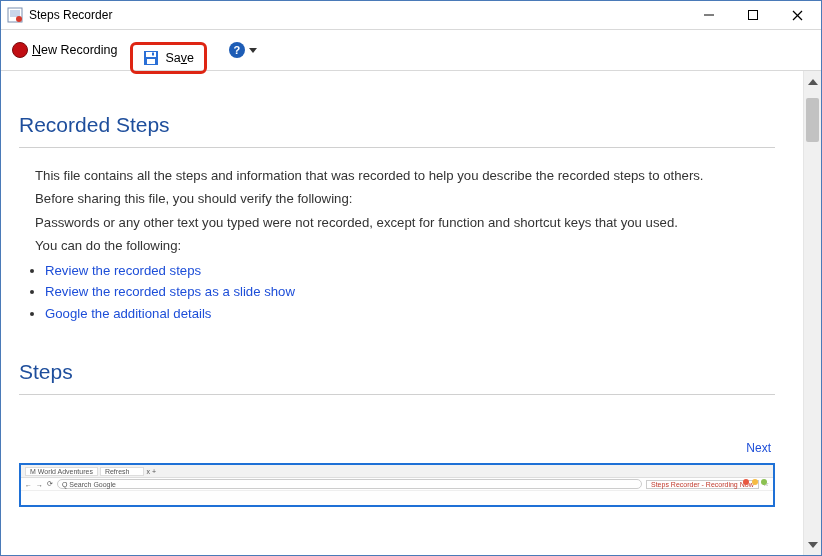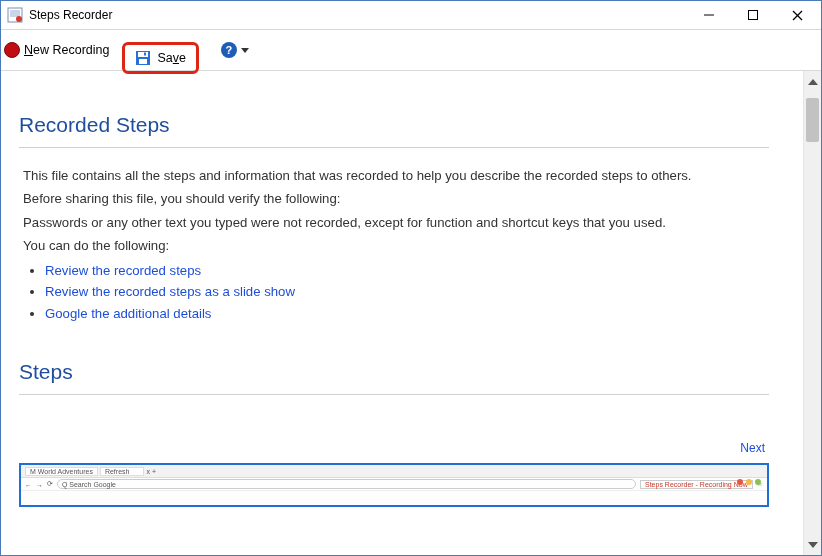--- a/index.html
+++ b/index.html
@@ -46,21 +46,21 @@
     display:flex;align-items:center;justify-content:center;
     font-size:13px;
     color:#000;
   }
   
   .toolbar {
     height:32px;
     border-bottom:1px solid #d9d9d9;
     display:flex;
     align-items:center;
-    padding:4px 0;
+    padding:4px 8px;
     gap:6px;
   }
   .record-icon {
     width:14px;height:14px;border-radius:50%;
     background:#c10e13;
     border:1px solid #7a0b0d;
     margin-right:4px;
   }
   .tb-text {
     font-size:12.5px;
@@ -92,40 +92,40 @@
   
   .body-wrap {
     flex:1;
     display:flex;
     position:relative;
     overflow:hidden;
   }
   .content {
     flex:1;
     overflow:hidden;
-    padding:0 16px 0 0;
+    padding:0 10px 0 0;
   }
   .doc {
     padding:22px 18px 10px 18px;
     color:#333;
   }
   h2.heading {
     font-weight:400;
     font-size:21px;
     color:#1e4e9c;
     margin:20px 0 10px 0;
   }
   .rule {
     border:0;border-top:1px solid #d0d0d0;
     margin:6px 0 18px 0;
   }
   .para {
     font-size:13.2px;
     line-height:1.55;
-    margin:3px 4px;
+    margin:3px 16px;
   }
   ul.list {
     margin:4px 0 4px 26px;
     padding:0;
   }
   ul.list li {
     font-size:13.2px;
     line-height:1.55;
     margin:1px 0;
   }

